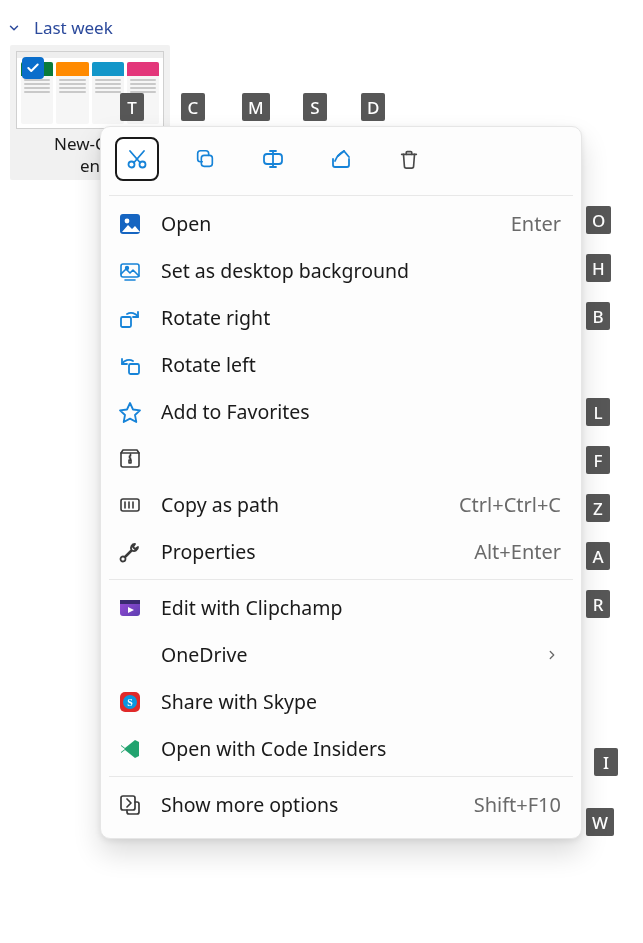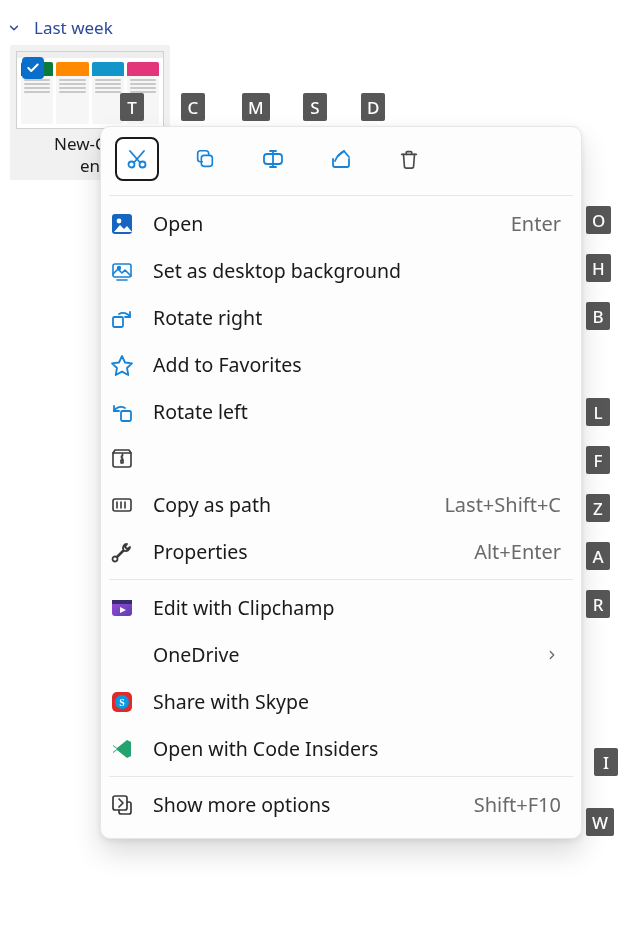--- a/index.html
+++ b/index.html
@@ -123,21 +123,21 @@
   .tool.selected { border: 2px solid #1a1a1a; background:#fff; }
   .sep {
     height: 1px;
     background: #e8e8e8;
     margin: 0 8px;
   }
   .menu-list { padding: 4px 0; }
   .menu-item {
     display: flex;
     align-items: center;
-    padding: 10px 20px 10px 8px;
+    padding: 10px 20px 10px 16px;
     gap: 18px;
     cursor: default;
     font-size: 19.5px;
     color: #1a1a1a;
   }
   .menu-item .micon {
     width: 26px; height: 26px;
     flex: 0 0 26px;
     display: flex; align-items: center; justify-content: center;
   }
@@ -304,34 +304,34 @@
             <rect x="3" y="11" width="10" height="10" rx="1.5"></rect>
             <path d="M9 8a8 8 0 0 1 11 3"></path>
             <polyline points="20 6 20 11 15 11"></polyline>
           </svg>
       </span>
       <span class="label">Rotate right</span>
     </div>
     <div class="menu-item">
       <span class="micon">
         <svg width="24" height="24" viewBox="0 0 24 24" fill="none" stroke="#1683d8" stroke-width="1.8" stroke-linecap="round" stroke-linejoin="round">
-            <polygon points="12 3 15 9.5 22 10.3 17 15 18.3 22 12 18.6 5.7 22 7 15 2 10.3 9 9.5 12 3"></polygon>
-          </svg>
-      </span>
-      <span class="label">Add to Favorites</span>
-    </div>
-    <div class="menu-item">
-      <span class="micon">
-        <svg width="24" height="24" viewBox="0 0 24 24" fill="none" stroke="#1683d8" stroke-width="1.8" stroke-linecap="round" stroke-linejoin="round">
             <rect x="11" y="11" width="10" height="10" rx="1.5"></rect>
             <path d="M15 8a8 8 0 0 0-11 3"></path>
             <polyline points="4 6 4 11 9 11"></polyline>
           </svg>
       </span>
       <span class="label">Rotate left</span>
+    </div>
+    <div class="menu-item">
+      <span class="micon">
+        <svg width="24" height="24" viewBox="0 0 24 24" fill="none" stroke="#1683d8" stroke-width="1.8" stroke-linecap="round" stroke-linejoin="round">
+            <polygon points="12 3 15 9.5 22 10.3 17 15 18.3 22 12 18.6 5.7 22 7 15 2 10.3 9 9.5 12 3"></polygon>
+          </svg>
+      </span>
+      <span class="label">Add to Favorites</span>
     </div>
     <div class="menu-item">
       <span class="micon">
         <svg width="24" height="24" viewBox="0 0 24 24" fill="none" stroke="#3a3a3a" stroke-width="1.6" stroke-linecap="round" stroke-linejoin="round">
             <path d="M3 7l2-3h14l2 3v12a2 2 0 0 1-2 2H5a2 2 0 0 1-2-2z"></path>
             <line x1="3" y1="7" x2="21" y2="7"></line>
             <line x1="12.5" y1="8" x2="12.5" y2="10"></line>
             <line x1="11.5" y1="10" x2="11.5" y2="12"></line>
             <line x1="12.5" y1="12" x2="12.5" y2="14"></line>
             <rect x="11" y="14" width="2" height="3"></rect>
@@ -341,21 +341,21 @@
     <div class="menu-item">
       <span class="micon">
         <svg width="24" height="24" viewBox="0 0 24 24" fill="none" stroke="#3a3a3a" stroke-width="1.6" stroke-linecap="round" stroke-linejoin="round">
             <rect x="3" y="6" width="18" height="12" rx="2"></rect>
             <line x1="7" y1="9" x2="7" y2="15"></line>
             <line x1="11" y1="9" x2="11" y2="15"></line>
             <line x1="15" y1="9" x2="15" y2="15"></line>
           </svg>
       </span>
       <span class="label">Copy as path</span>
-      <span class="accel">Last+Shift+C</span>
+      <span class="accel">Ctrl+Ctrl+C</span>
     </div>
     <div class="menu-item">
       <span class="micon">
         <svg width="24" height="24" viewBox="0 0 24 24" fill="none" stroke="#3a3a3a" stroke-width="1.8" stroke-linecap="round" stroke-linejoin="round">
             <path d="M20 7a4 4 0 0 1-6 3.5L7 17.5A2.5 2.5 0 1 1 6.5 17L13.5 10A4 4 0 0 1 17 4l-2 3 2 2 3-2z"></path>
           </svg>
       </span>
       <span class="label">Properties</span>
       <span class="accel">Alt+Enter</span>
     </div>

